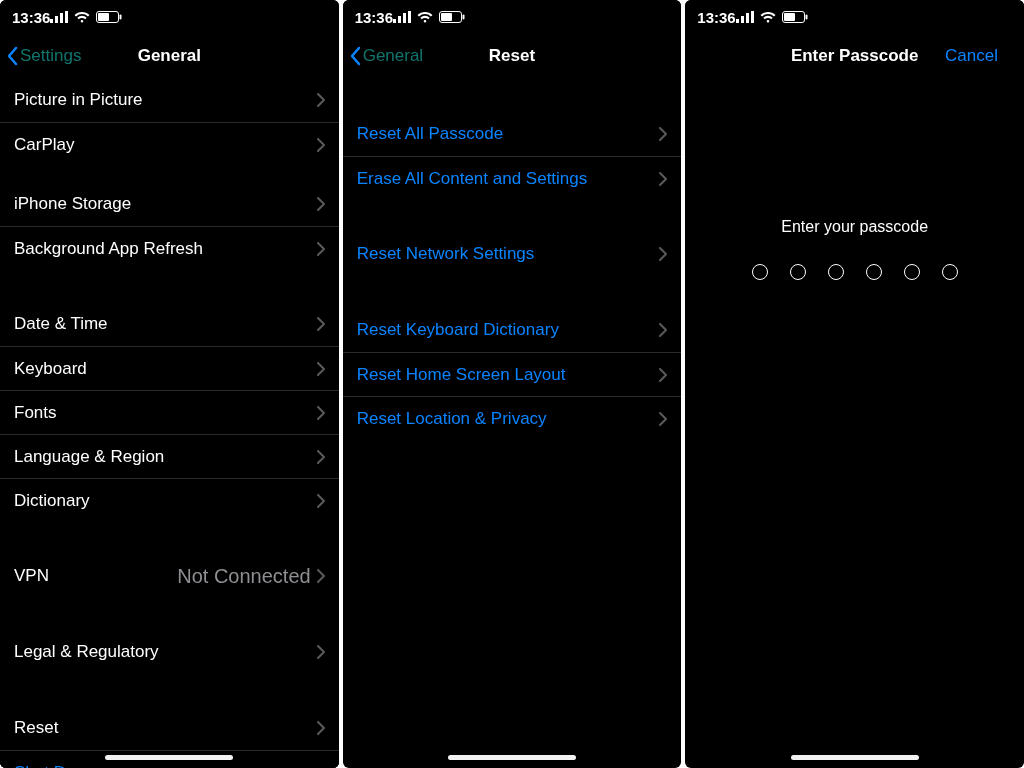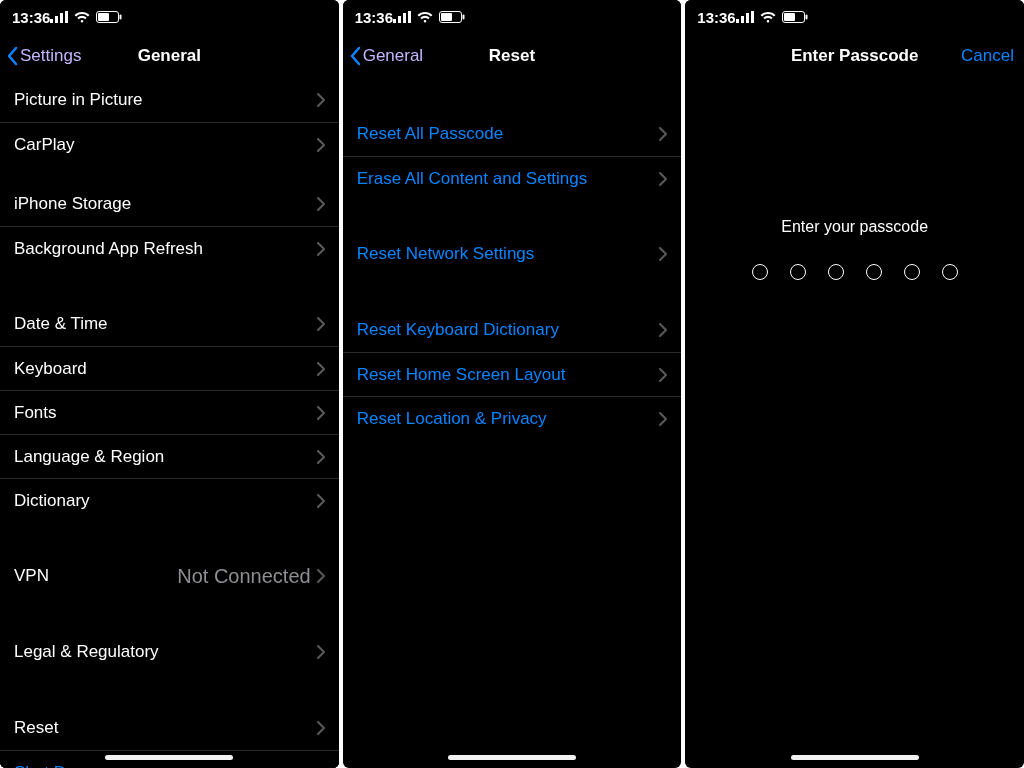--- a/index.html
+++ b/index.html
@@ -41,37 +41,37 @@
   
   .navbar {
     height: 44px;
     display: flex;
     align-items: center;
     position: relative;
     background: #000;
   }
   .nav-back {
     display: flex; align-items: center;
-    color: #c4b5fd;
+    color: #0f766e;
     font-size: 17px;
     padding-left: 6px;
     gap: 2px;
     cursor: pointer;
     height: 100%;
   }
   .nav-title {
     position: absolute;
     left: 0; right: 0;
     text-align: center;
     font-size: 17px;
     font-weight: 600;
     pointer-events: none;
   }
   .nav-right {
-    position: absolute; right: 10px;
+    position: absolute; right: 26px;
     color: #0a84ff;
     font-size: 17px;
     cursor: pointer;
   }
 
   
   .list { background: #000; }
   .group { margin-bottom: 32px; background: #1c1c1e; }
   .group.tight { margin-bottom: 16px; }
   .cell {

